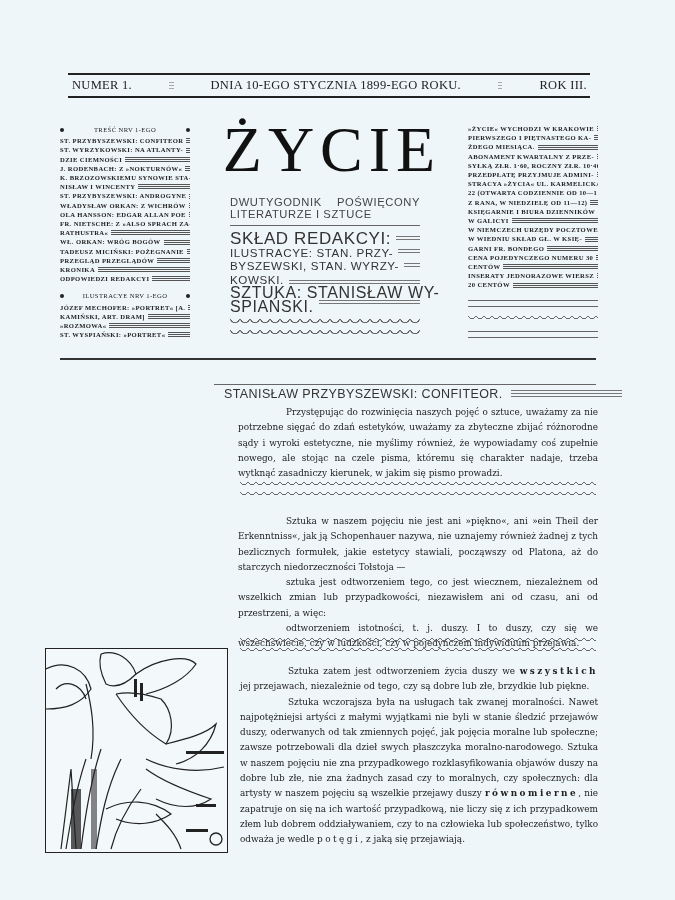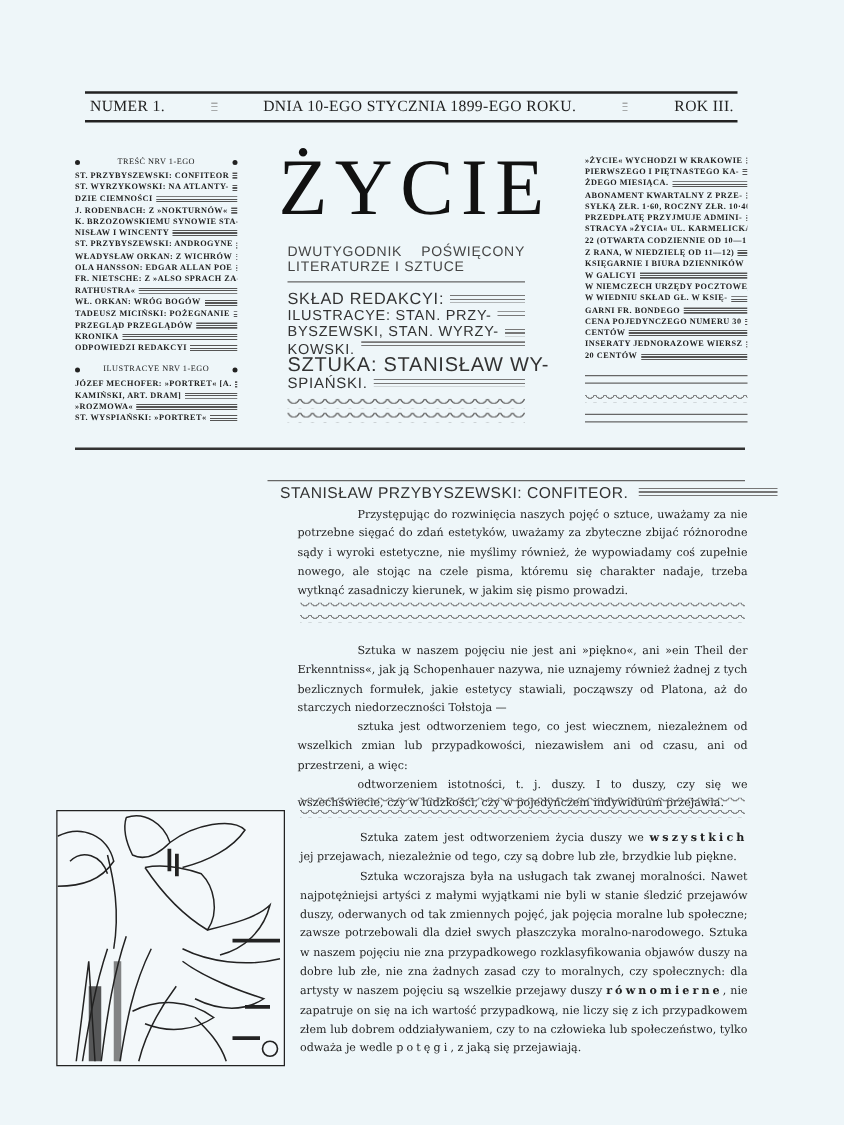--- a/index.html
+++ b/index.html
@@ -157,41 +157,41 @@
         <span class="fill"></span>
       </div>
     </div>
 </div>
 
 <div class="title">ŻYCIE</div>
 <div class="subtitle">
   <div>DWUTYGODNIK POŚWIĘCONY LITERATURZE I SZTUCE</div>
   <div class="rule" style="margin:5px 0 6px;"></div>
   <div id="editors">
-      <div style="display: flex; align-items: center; white-space: nowrap; font-size: 13px; line-height: 13.5px; color: rgb(51, 51, 51);">
+      <div style="display: flex; align-items: center; white-space: nowrap; font-size: 17px; line-height: 13.5px; color: rgb(51, 51, 51);">
         <span>SKŁAD REDAKCYI:</span>
         <span class="hlines" style="flex: 1 1 0%; margin-left: 5px;"></span>
       </div>
       <div style="display: flex; align-items: center; white-space: nowrap; font-size: 11.6px; line-height: 13.5px; color: rgb(51, 51, 51);">
         <span>ILUSTRACYE: STAN. PRZY-</span>
         <span class="hlines" style="flex: 1 1 0%; margin-left: 5px;"></span>
       </div>
       <div style="display: flex; align-items: center; white-space: nowrap; font-size: 11.6px; line-height: 13.5px; color: rgb(51, 51, 51);">
         <span>BYSZEWSKI, STAN. WYRZY-</span>
         <span class="hlines" style="flex: 1 1 0%; margin-left: 5px;"></span>
       </div>
-      <div style="display: flex; align-items: flex-start; white-space: nowrap; font-size: 11.6px; line-height: 13.5px; color: rgb(51, 51, 51);">
+      <div style="display: flex; align-items: flex-end; white-space: nowrap; font-size: 11.6px; line-height: 13.5px; color: rgb(51, 51, 51);">
         <span>KOWSKI.</span>
         <span class="hlines" style="flex: 1 1 0%; margin-left: 5px;"></span>
       </div>
       <div style="display: flex; align-items: flex-start; white-space: nowrap; font-size: 16px; line-height: 13.5px; color: rgb(51, 51, 51);">
         <span>SZTUKA: STANISŁAW WY-</span>
         <span class="hlines" style="flex: 1 1 0%; margin-left: 5px;"></span>
       </div>
-      <div style="display: flex; align-items: center; white-space: nowrap; font-size: 12px; line-height: 13.5px; color: rgb(51, 51, 51);">
+      <div style="display: flex; align-items: flex-start; white-space: nowrap; font-size: 16px; line-height: 13.5px; color: rgb(51, 51, 51);">
         <span>SPIAŃSKI.</span>
         <span class="hlines" style="flex: 1 1 0%; margin-left: 5px;"></span>
       </div>
     </div>
   <div class="wave" style="margin-top:6px;"></div>
   <div class="wave" style="margin-top:3px;"></div>
 </div>
 
 <div class="col" style="left:468px; top:124px; width:130px;">
   <div id="pub-lines">

